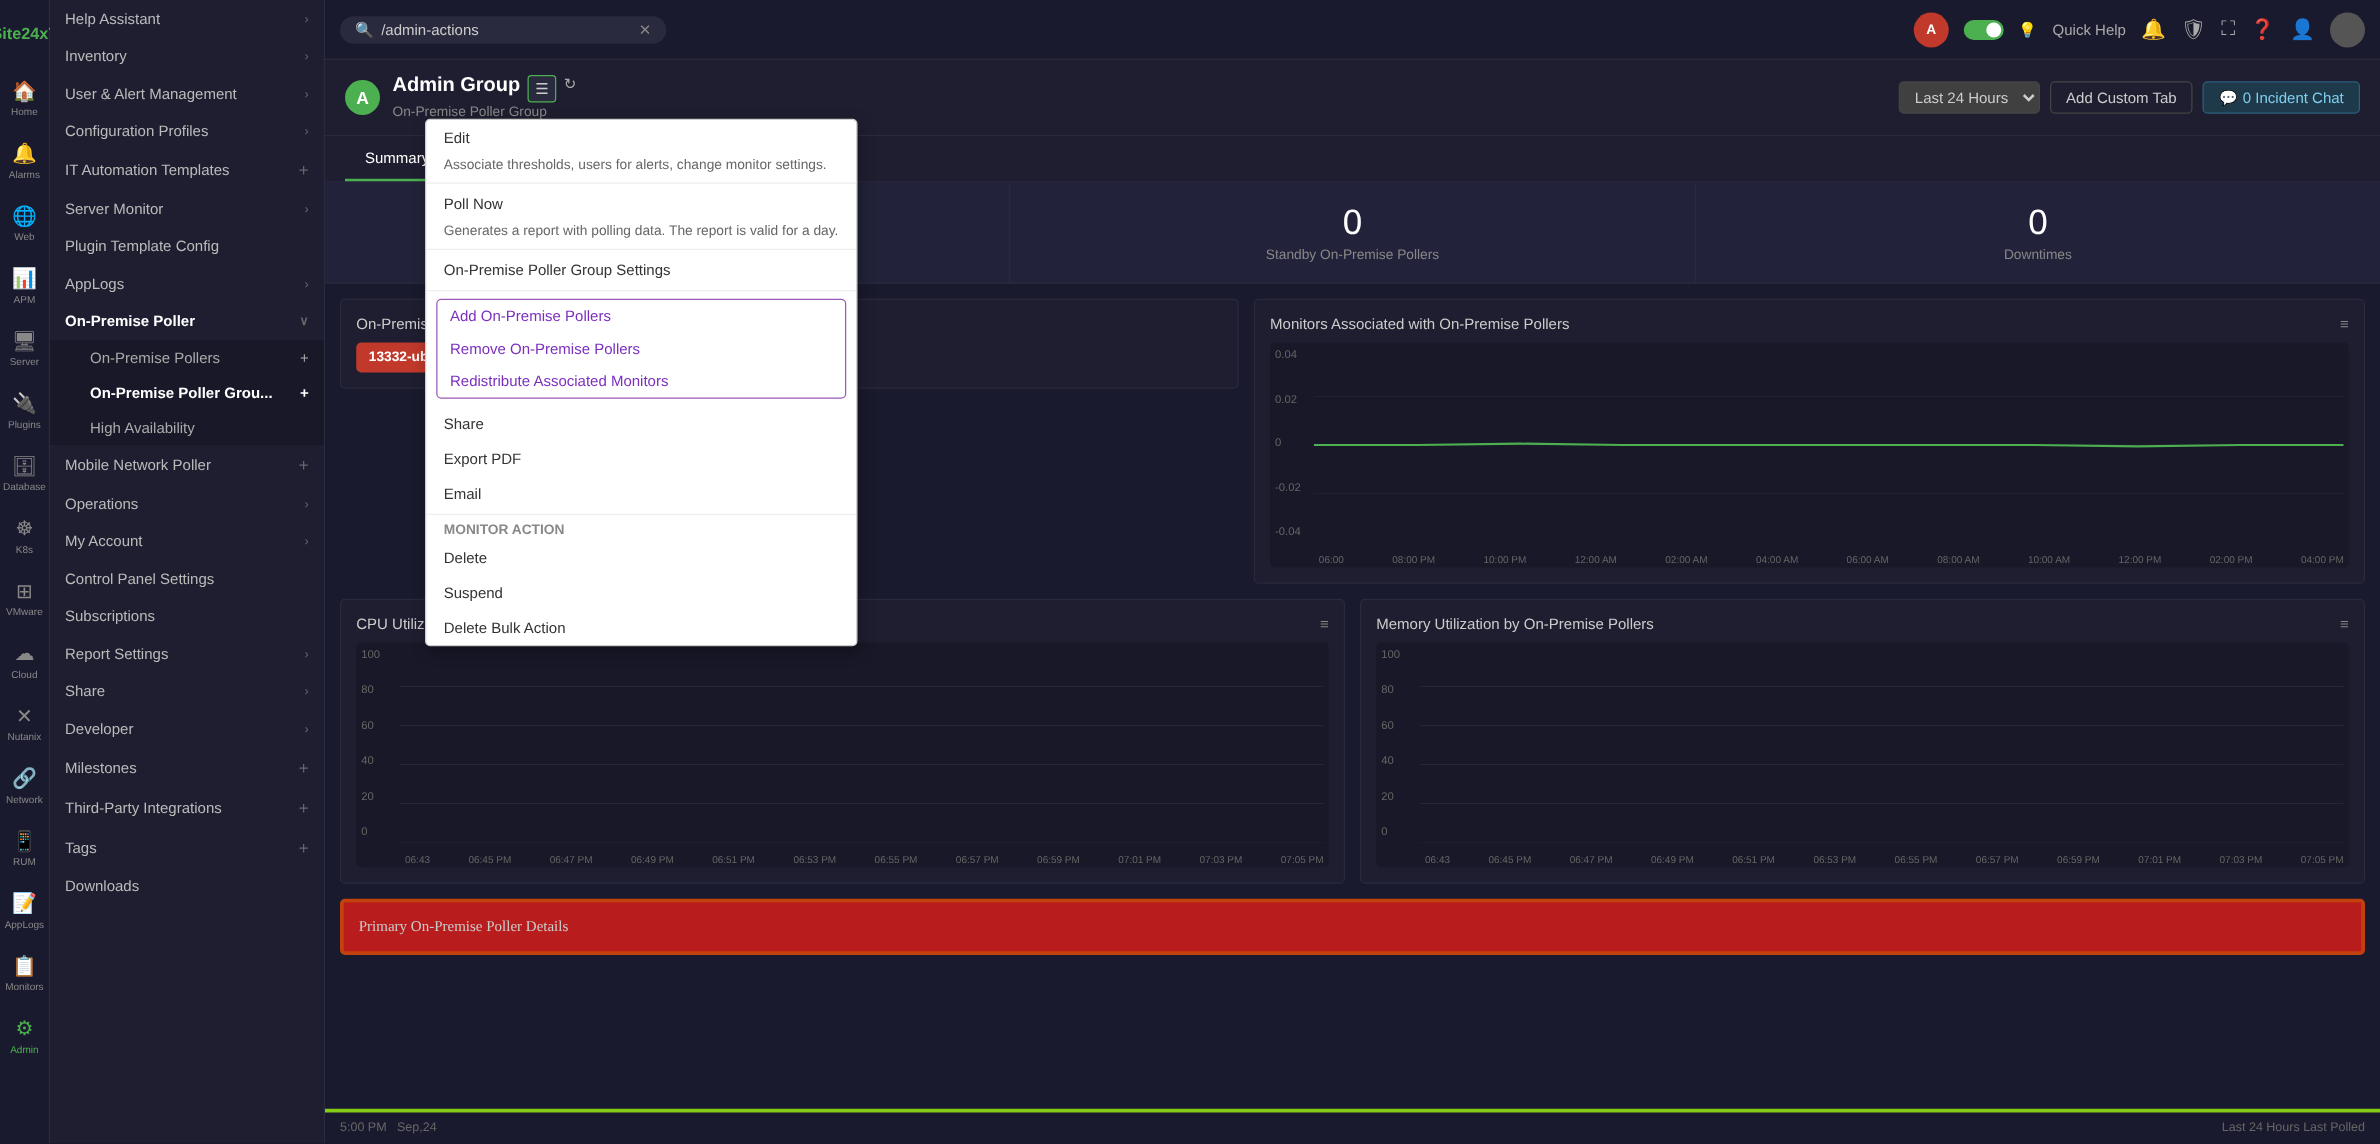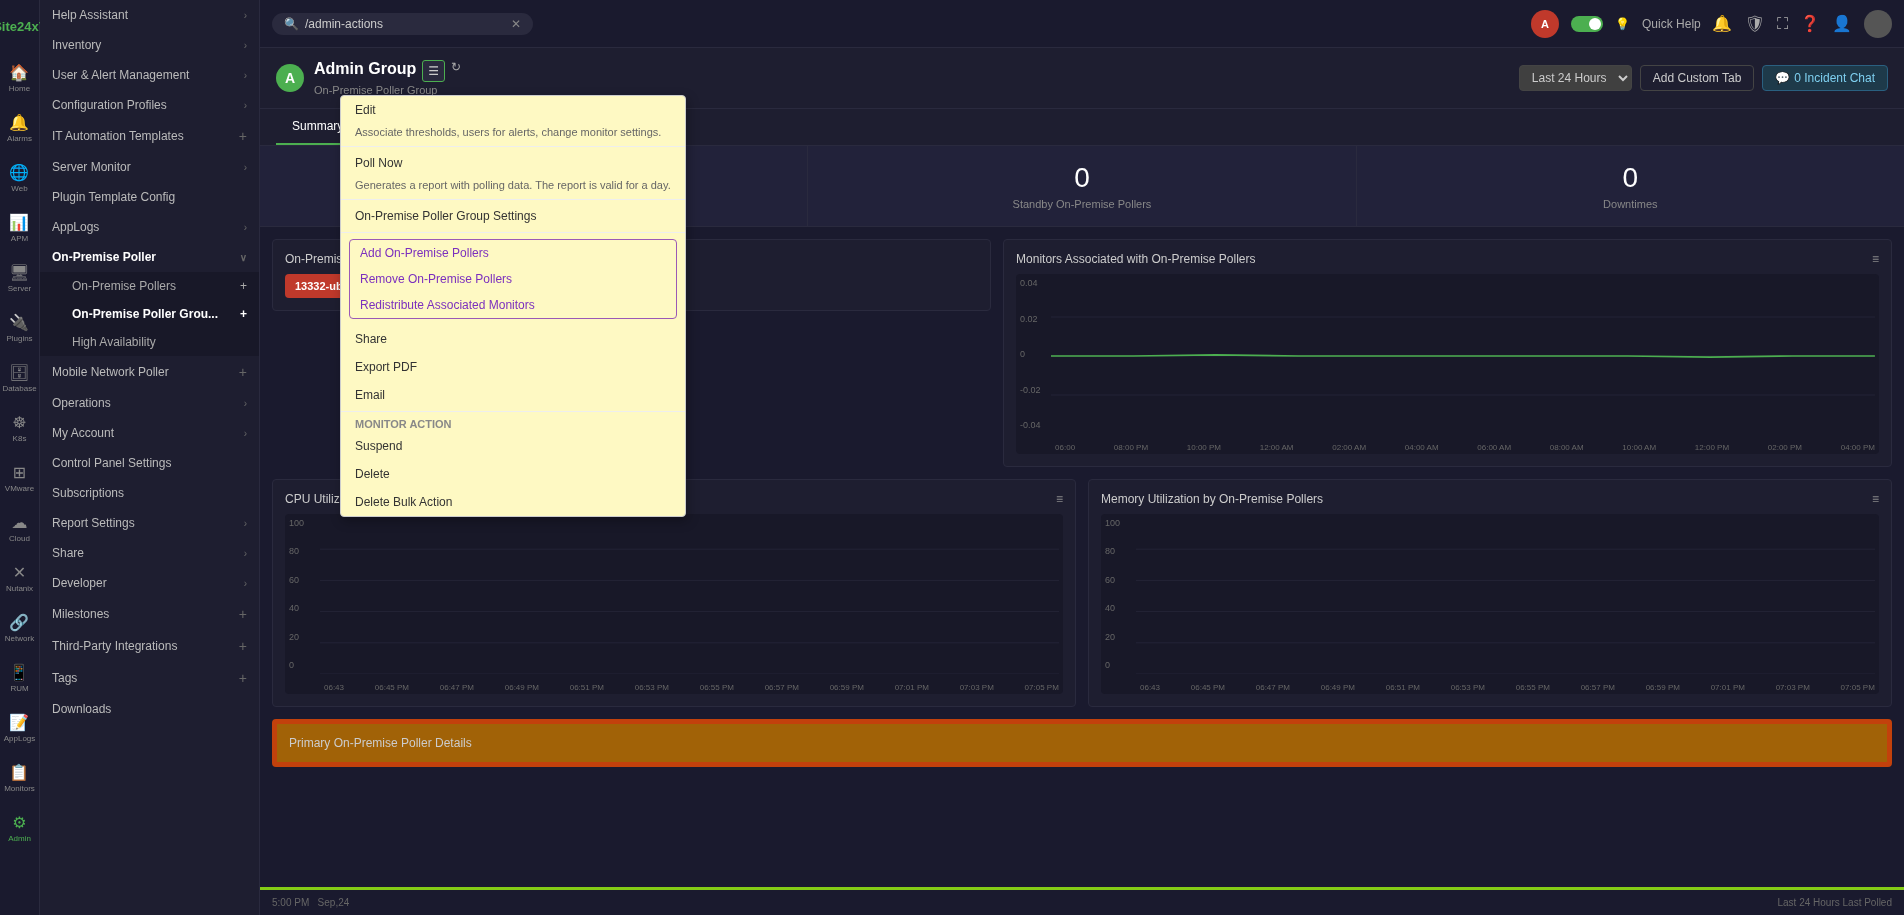--- a/index.html
+++ b/index.html
@@ -197,21 +197,21 @@
     .chart-plot { position: absolute; left: 35px; top: 4px; right: 4px; bottom: 20px; }
     .chart-line { stroke: #4caf50; stroke-width: 1.5; fill: none; }
     .chart-grid-line { stroke: #2a2a3e; stroke-width: 0.5; }
     .noc-section { background: #1e1e30; border: 1px solid #2a2a3e; border-radius: 4px; padding: 12px; margin-bottom: 12px; }
     .noc-title { font-size: 12px; color: #ccc; margin-bottom: 8px; }
     .noc-item { background: #c0392b; color: #fff; padding: 6px 10px; border-radius: 4px; font-size: 11px; display: inline-block; font-weight: 600; }
     .context-menu {
       position: absolute;
       top: 95px;
       left: 340px;
-      background: #fef9c3;
+      background: #ffffff;
       border: 1px solid #ccc;
       border-radius: 4px;
       box-shadow: 2px 4px 12px rgba(0,0,0,0.3);
       z-index: 200;
       min-width: 220px;
       color: #333;
     }
     .cm-item {
       padding: 7px 14px;
       cursor: pointer;
@@ -628,21 +628,21 @@
               <span>06:57 PM</span>
               <span>06:59 PM</span>
               <span>07:01 PM</span>
               <span>07:03 PM</span>
               <span>07:05 PM</span>
             </div>
           </div>
         </div>
       </div>
 
-      <div style="background: #a16207; border: 5px solid #c2410c; border-radius: 4px; padding: 12px;">
+      <div style="background: #b91c1c; border: 3px solid #c2410c; border-radius: 4px; padding: 12px; font-family: Liberation Serif, serif;">
         <div style="font-size:12px; color:#ccc;">Primary On-Premise Poller Details</div>
       </div>
     </div>
   </div>
 
   <div class="bottom-bar">
     <div>
       <span>5:00 PM</span>
       &nbsp;
       <span>Sep,24</span>
@@ -663,16 +663,16 @@
   <div class="cm-section">
     <div class="cm-item">Add On-Premise Pollers</div>
     <div class="cm-item">Remove On-Premise Pollers</div>
     <div class="cm-item">Redistribute Associated Monitors</div>
   </div>
   <div class="cm-item">Share</div>
   <div class="cm-item">Export PDF</div>
   <div class="cm-item">Email</div>
   <div class="cm-divider"></div>
   <div class="cm-header">Monitor Action</div>
+  <div class="cm-item">Delete</div>
   <div class="cm-item">Suspend</div>
-  <div class="cm-item">Delete</div>
   <div class="cm-item">Delete Bulk Action</div>
 </div>
 
 </body></html>

